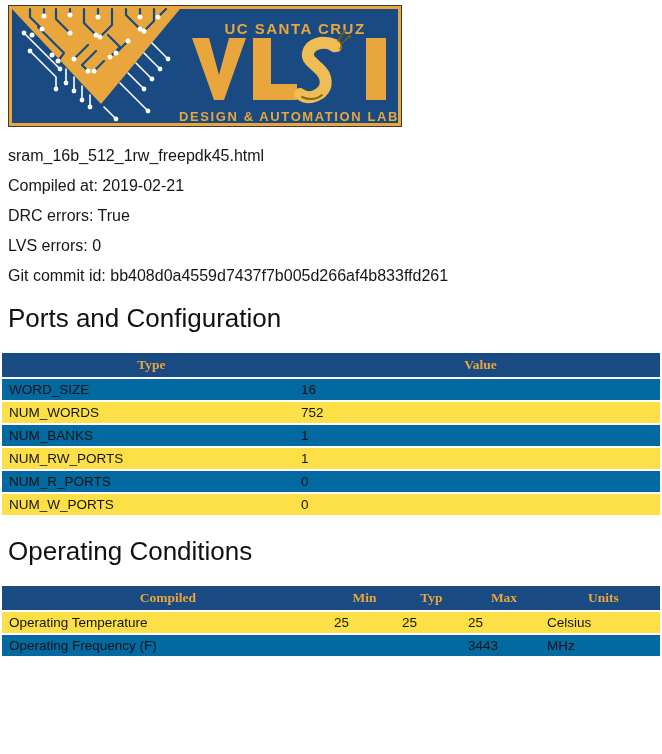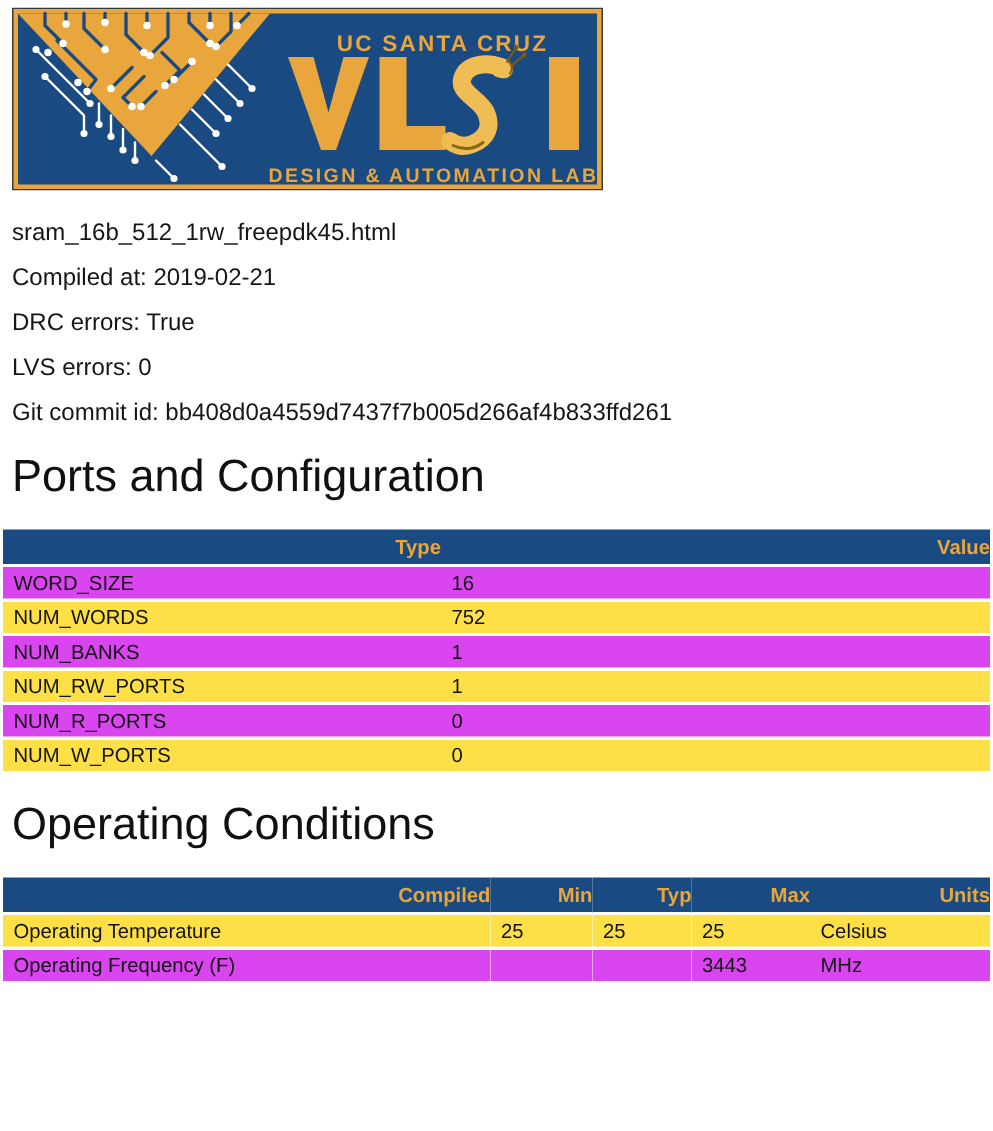--- a/index.html
+++ b/index.html
@@ -24,49 +24,50 @@
   p.info {
     font-size: 16px;
     line-height: 17px;
     margin: 0 0 13px 6px;
     color: #161616;
   }
   p.info.first {
     margin-top: 20px;
   }
   h2.section-title {
-    font-size: 30px;
+    font-size: 26px;
     font-weight: 400;
     line-height: 26px;
     margin: 21px 0 22px 6px;
     color: #101010;
   }
   table.report {
     border-collapse: collapse;
     width: 100%;
     font-size: 13.5px;
     table-layout: fixed;
   }
   table.report thead th {
     background: #1a4a82;
     color: #e8a63c;
     font-weight: 700;
-    text-align: right;
+    text-align: center;
     padding: 4px 0 4px 7px;
     border-bottom: 2px solid #ffffff;
+    font-family: Liberation Serif, serif;
   }
   table.report td {
     padding: 3px 0 3px 7px;
     border-bottom: 2px solid #ffffff;
     background: #fde047;
     overflow: hidden;
     white-space: nowrap;
   }
   table.report tr.alt td {
-    background: #d946ef;
+    background: #0369a1;
   }
   table.ports col.c1 { width: 292px; }
   table.cond col.c1 { width: 325px; }
   table.cond col.c2 { width: 68px; }
   table.cond col.c3 { width: 66px; }
   table.cond col.c4 { width: 79px; }
   sup.area-sup {
     font-size: 10px;
     vertical-align: super;
     line-height: 0;

